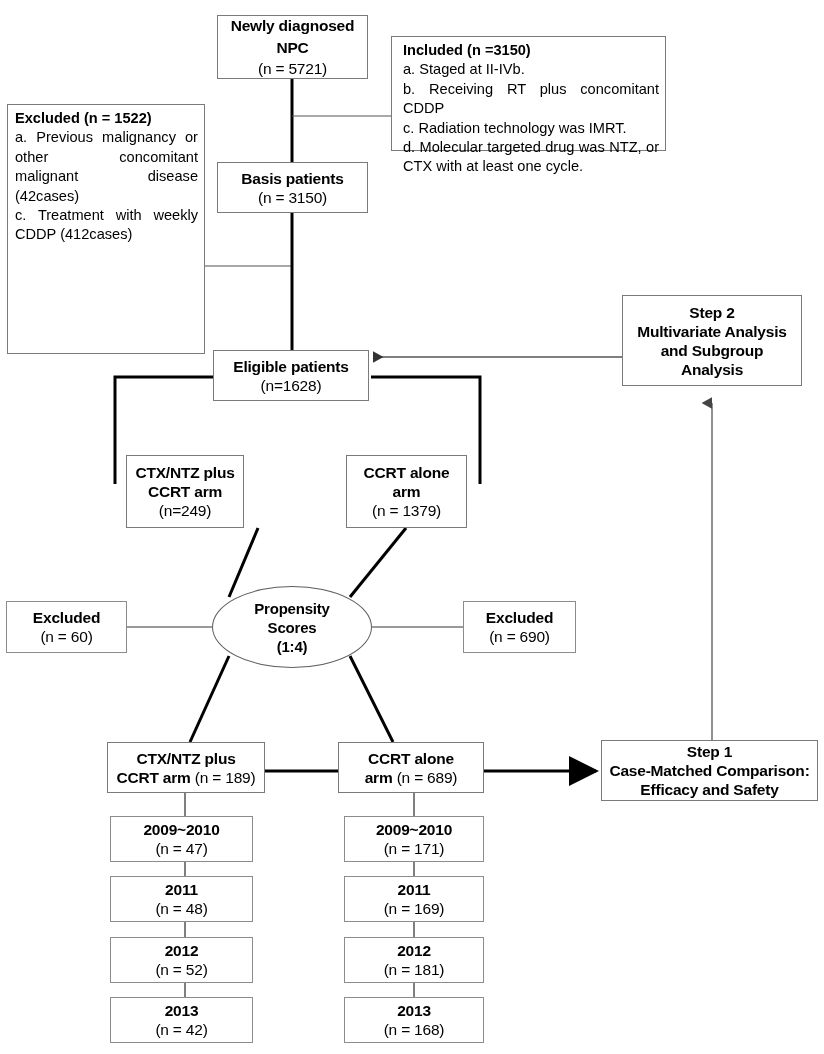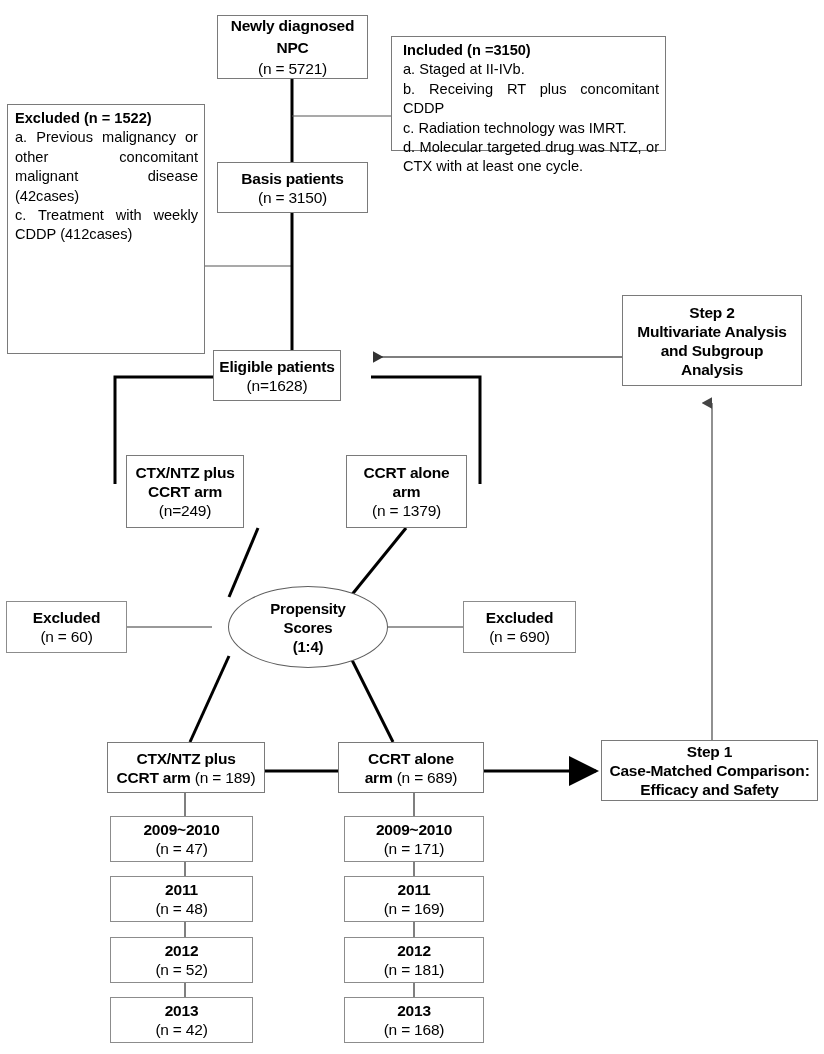--- a/index.html
+++ b/index.html
@@ -163,21 +163,21 @@
     <p class="hdr">Excluded (n = 1522)</p>
     <p>a. Previous malignancy or other concomitant malignant disease (42cases)</p>
     <p style="text-align-last:left;">c. Treatment with weekly CDDP (412cases)</p>
   </div>
 
   <div class="node" style="left:217px; top:162px; width:151px; height:51px;">
     <div class="line-b">Basis patients</div>
     <div class="line-n">(n = 3150)</div>
   </div>
 
-  <div class="node" style="left:213px; top:350px; width:128px; height:51px;">
+  <div class="node" style="left:213px; top:350px; width:156px; height:51px;">
     <div class="line-b">Eligible patients</div>
     <div class="line-n">(n=1628)</div>
   </div>
 
   <div class="node" style="left:622px; top:295px; width:180px; height:91px;">
     <div class="line-b">Step 2</div>
     <div class="line-b">Multivariate Analysis</div>
     <div class="line-b">and  Subgroup</div>
     <div class="line-b">Analysis</div>
   </div>
@@ -197,21 +197,21 @@
   <div class="node thin" style="left:6px; top:601px; width:121px; height:52px;">
     <div class="line-b">Excluded</div>
     <div class="line-n">(n = 60)</div>
   </div>
 
   <div class="node thin" style="left:463px; top:601px; width:113px; height:52px;">
     <div class="line-b">Excluded</div>
     <div class="line-n">(n = 690)</div>
   </div>
 
-  <div class="ellipse" style="left:228px; top:586px; width:160px; height:82px;">
+  <div class="ellipse" style="left:212px; top:586px; width:160px; height:82px;">
     <div class="line-b">Propensity</div>
     <div class="line-b">Scores</div>
     <div class="line-b">(1:4)</div>
   </div>
 
   <div class="node" style="left:107px; top:742px; width:158px; height:51px;">
     <div class="line-b">CTX/NTZ plus</div>
     <div>
       <span class="line-b">CCRT arm</span><span class="line-n"> (n = 189)</span>
     </div>

